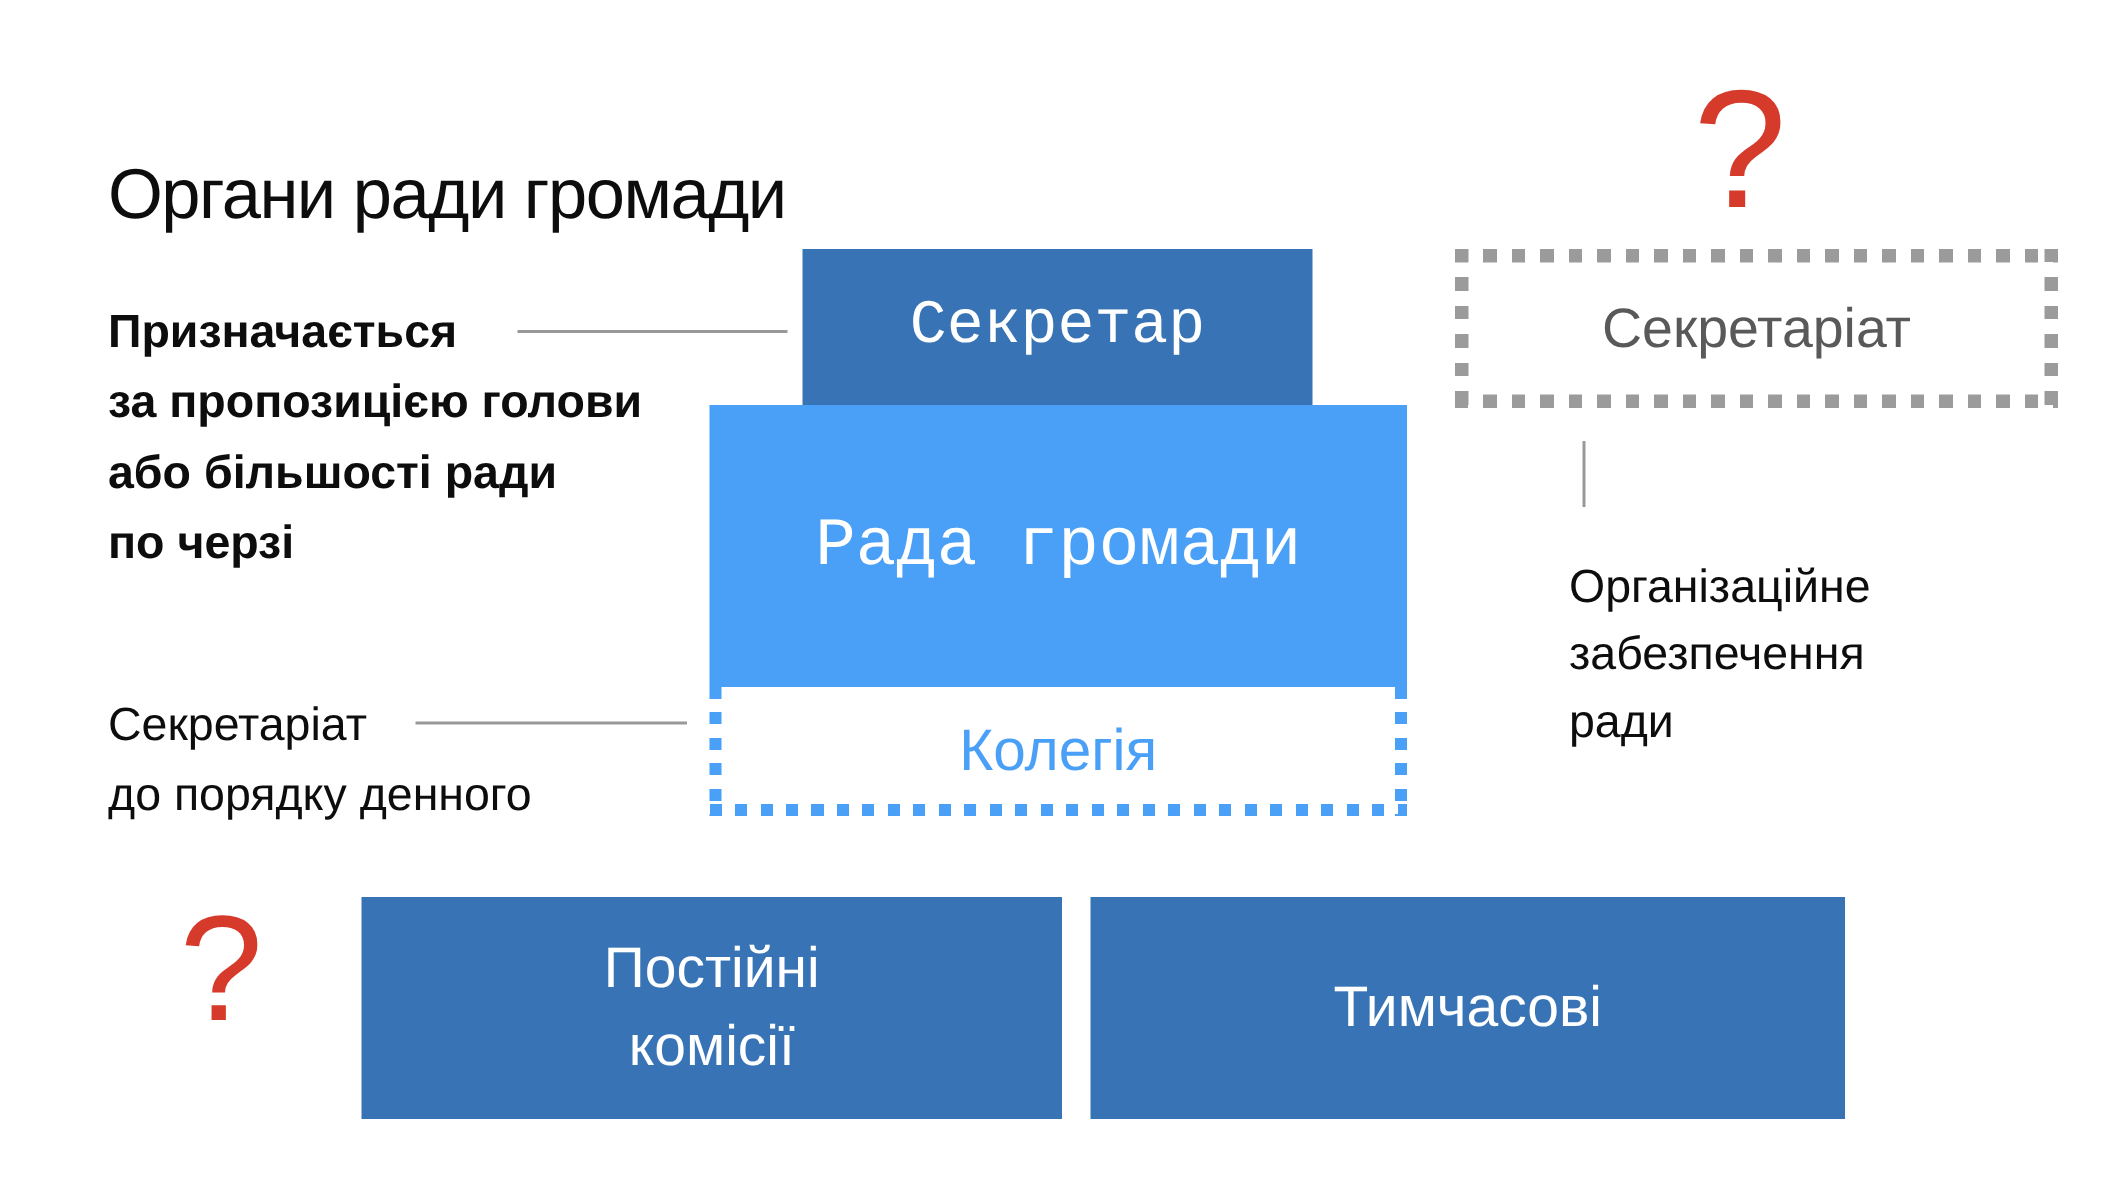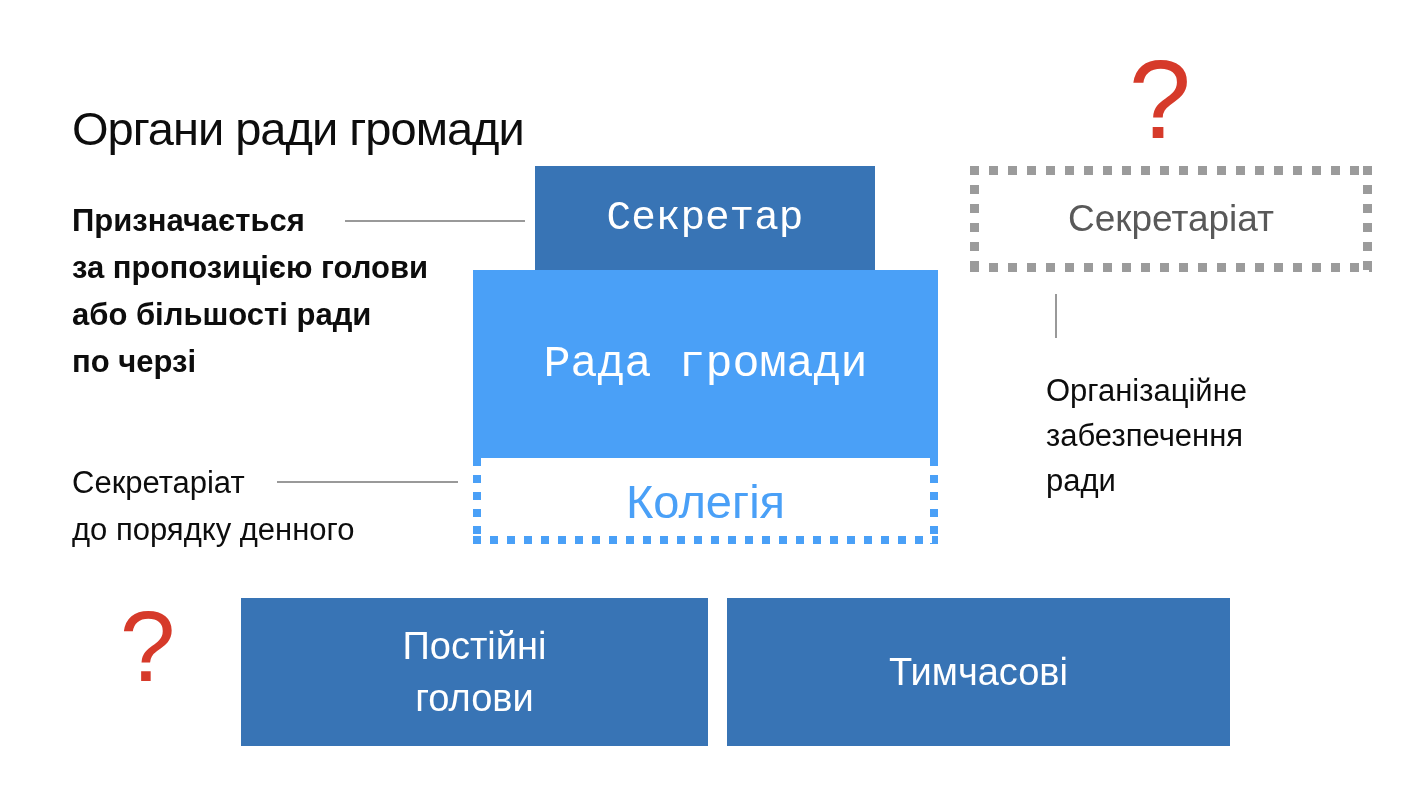--- a/index.html
+++ b/index.html
@@ -48,21 +48,21 @@
     color: #ffffff; font-size: 41px; font-family: Liberation Mono, monospace;
   }
   .box-rada {
     left: 473px; top: 270px; width: 465px; height: 188px;
     background: #4aa0f7;
     color: #ffffff; font-size: 45px; font-family: Liberation Mono, monospace;
   }
   .box-kolehiia {
     left: 473px; top: 458px; width: 465px; height: 86px;
     background-color: #ffffff;
-    color: #4aa0f7; font-size: 47px;
+    color: #4aa0f7; font-size: 39px;
     
     background-image:
       repeating-linear-gradient(90deg, #4aa0f7 0 8px, transparent 8px 17px),
       repeating-linear-gradient(180deg, #4aa0f7 0 8px, transparent 8px 17px),
       repeating-linear-gradient(180deg, #4aa0f7 0 8px, transparent 8px 17px);
     background-position: left bottom, left top, right top;
     background-size: 100% 8px, 8px 100%, 8px 100%;
     background-repeat: no-repeat;
   }
   .box-sekretariat {
@@ -126,21 +126,21 @@
     <span class="line">Колегія</span>
   </div>
 
   <div class="abs box box-sekretariat">
     <span class="line">Секретаріат</span>
   </div>
 
   <div class="abs box box-postiini">
     <span>
       <span class="line">Постійні</span>
-      <span class="line">голови</span>
+      <span class="line">комісії</span>
     </span>
   </div>
 
   <div class="abs box box-tymchasovi">
     <span>
       <span class="line">Тимчасові</span>
     </span>
   </div>
 
   <div class="abs note note-appointment">

